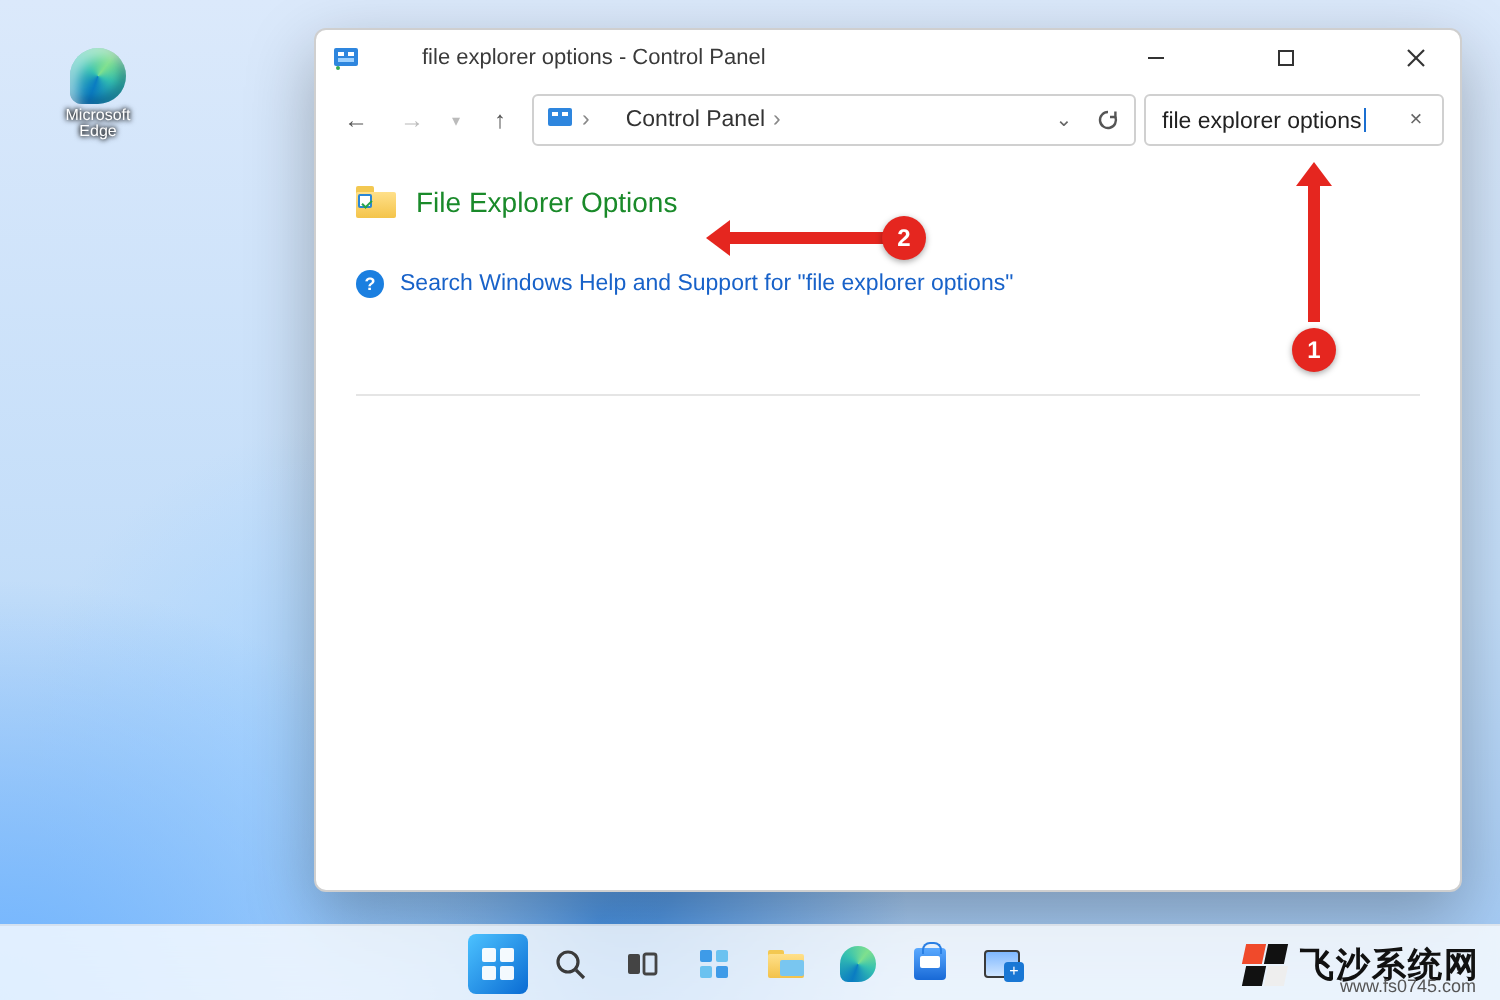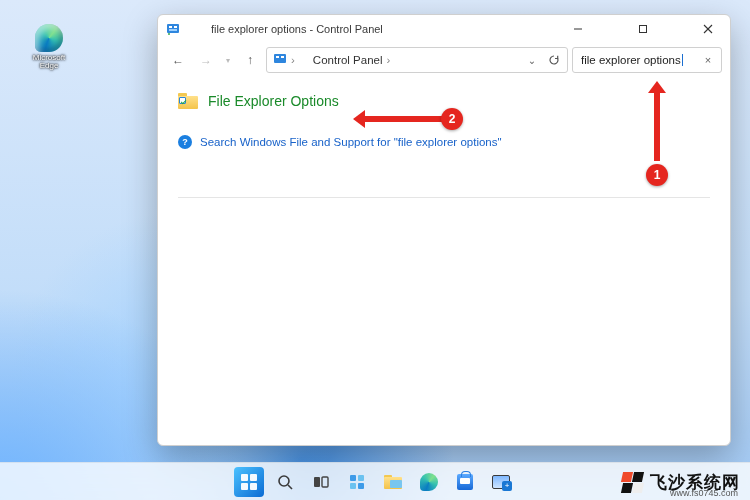--- a/index.html
+++ b/index.html
@@ -195,21 +195,21 @@
       <div class="folder-ico">
         <div class="tab"></div>
           <div class="body"></div>
           <div class="ck"></div>
       </div>
       <div class="result-title">File Explorer Options</div>
     </div>
 
     <div class="help-row">
       <div class="help-ico">?</div>
-      <div class="help-link">Search Windows File and Support for "file explorer options"</div>
+      <div class="help-link">Search Windows Help and Support for "file explorer options"</div>
     </div>
 
     <div class="hr"></div>
   </div>
 </div>
 
 <div class="arrow horz" style="left:363px; top:116px; width:85px;">
   <div class="head-left"></div>
 </div>
 <div class="badge" style="left:441px; top:108px;">2</div>

